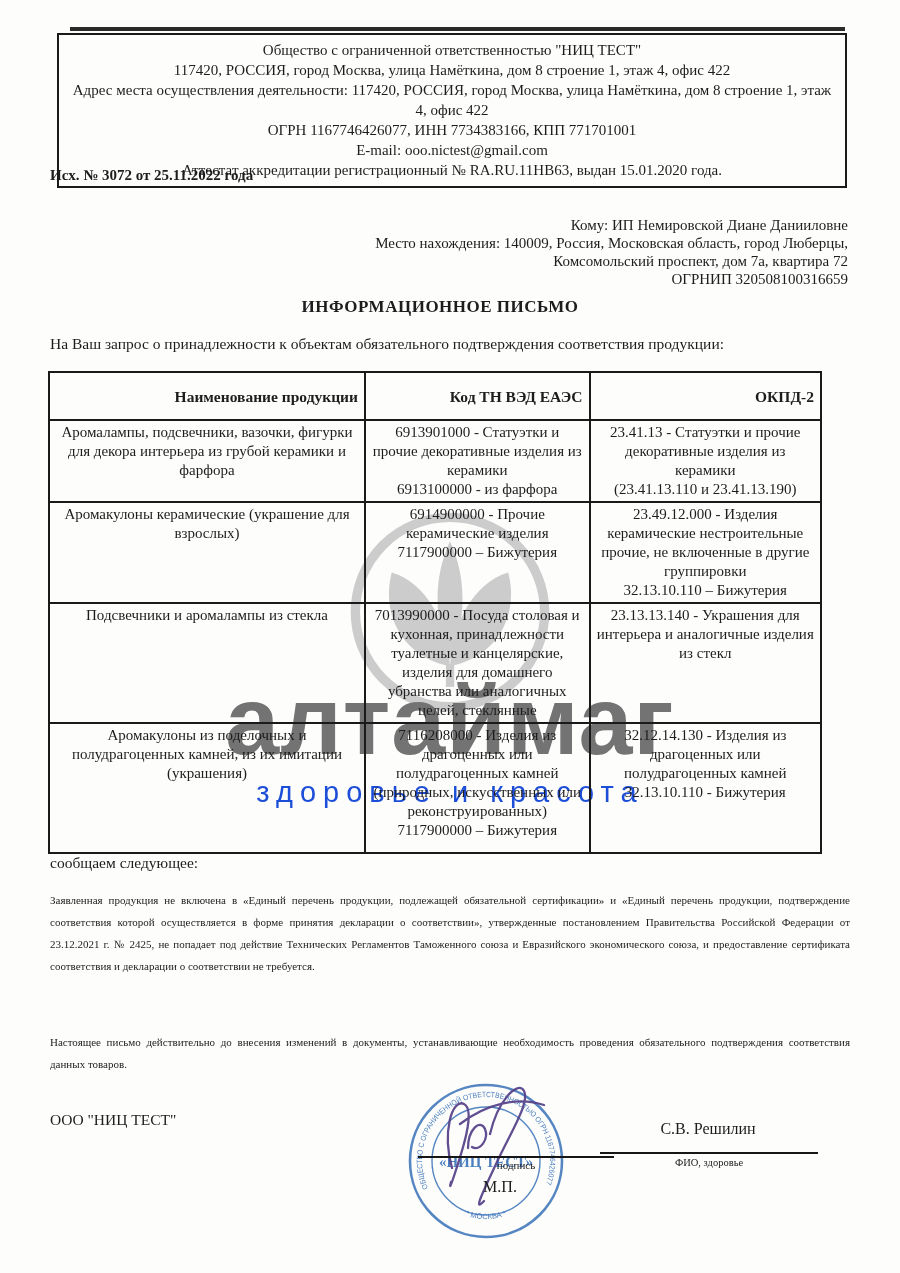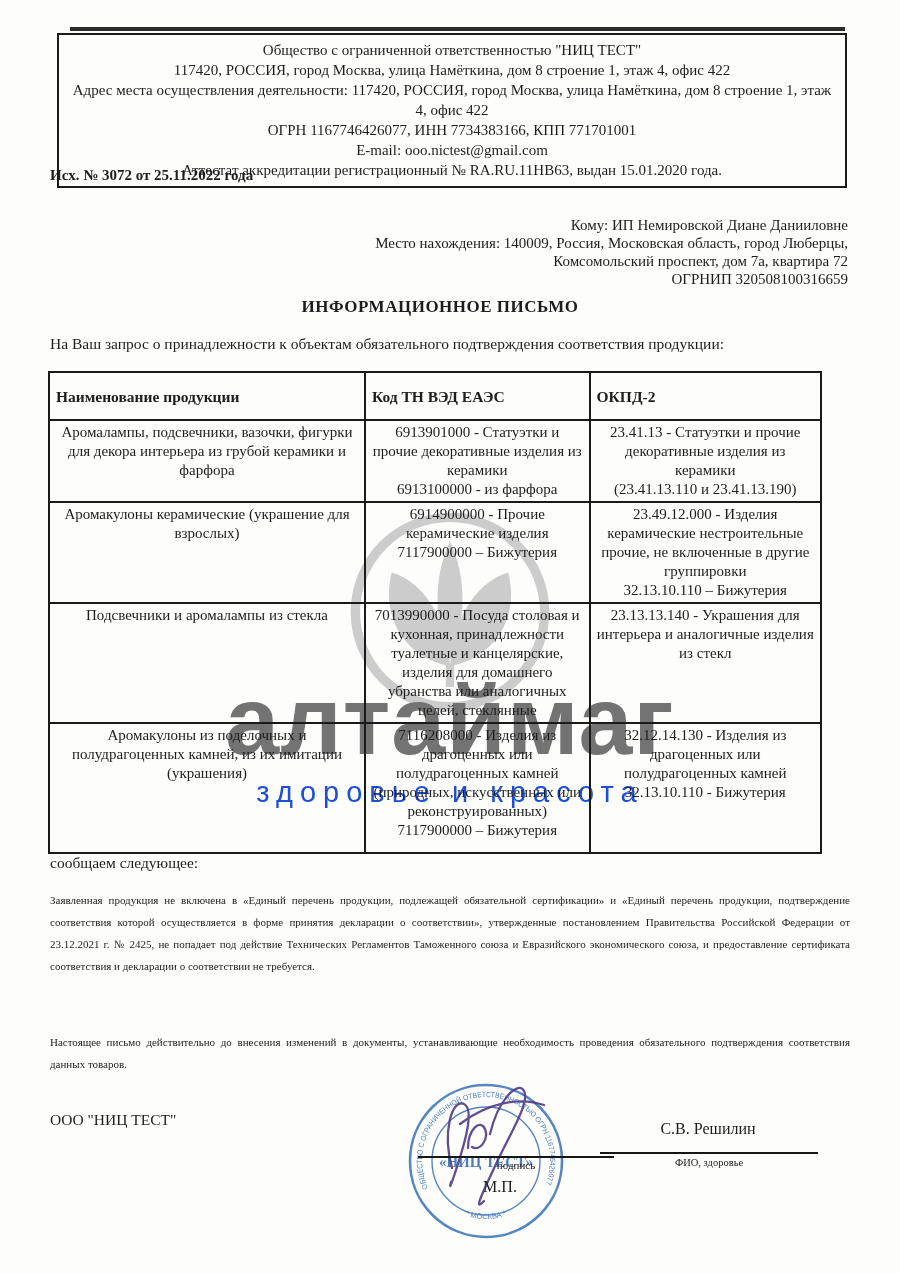--- a/index.html
+++ b/index.html
@@ -52,21 +52,21 @@
   
   table.products{
     position:absolute;left:48px;top:371px;width:774px;
     border-collapse:collapse;font-size:15px;line-height:19px;
   }
   table.products th, table.products td{
     border:2px solid #1a1a1a;
     vertical-align:top;padding:2px 6px;text-align:center;
   }
   table.products th{
-    font-size:15.5px;font-weight:bold;text-align:left;vertical-align:middle;
+    font-size:15.5px;font-weight:bold;text-align:right;vertical-align:middle;
     height:42px;
   }
   table.products td{white-space:pre-line;}
   td.c-name{text-align:justify;margin-top:33px;}
 
   .report-intro{position:absolute;left:50px;top:854px;font-size:15.5px;}
   .para{
     position:absolute;left:50px;width:800px;
     font-size:11px;line-height:22px;text-align:justify;
   }

